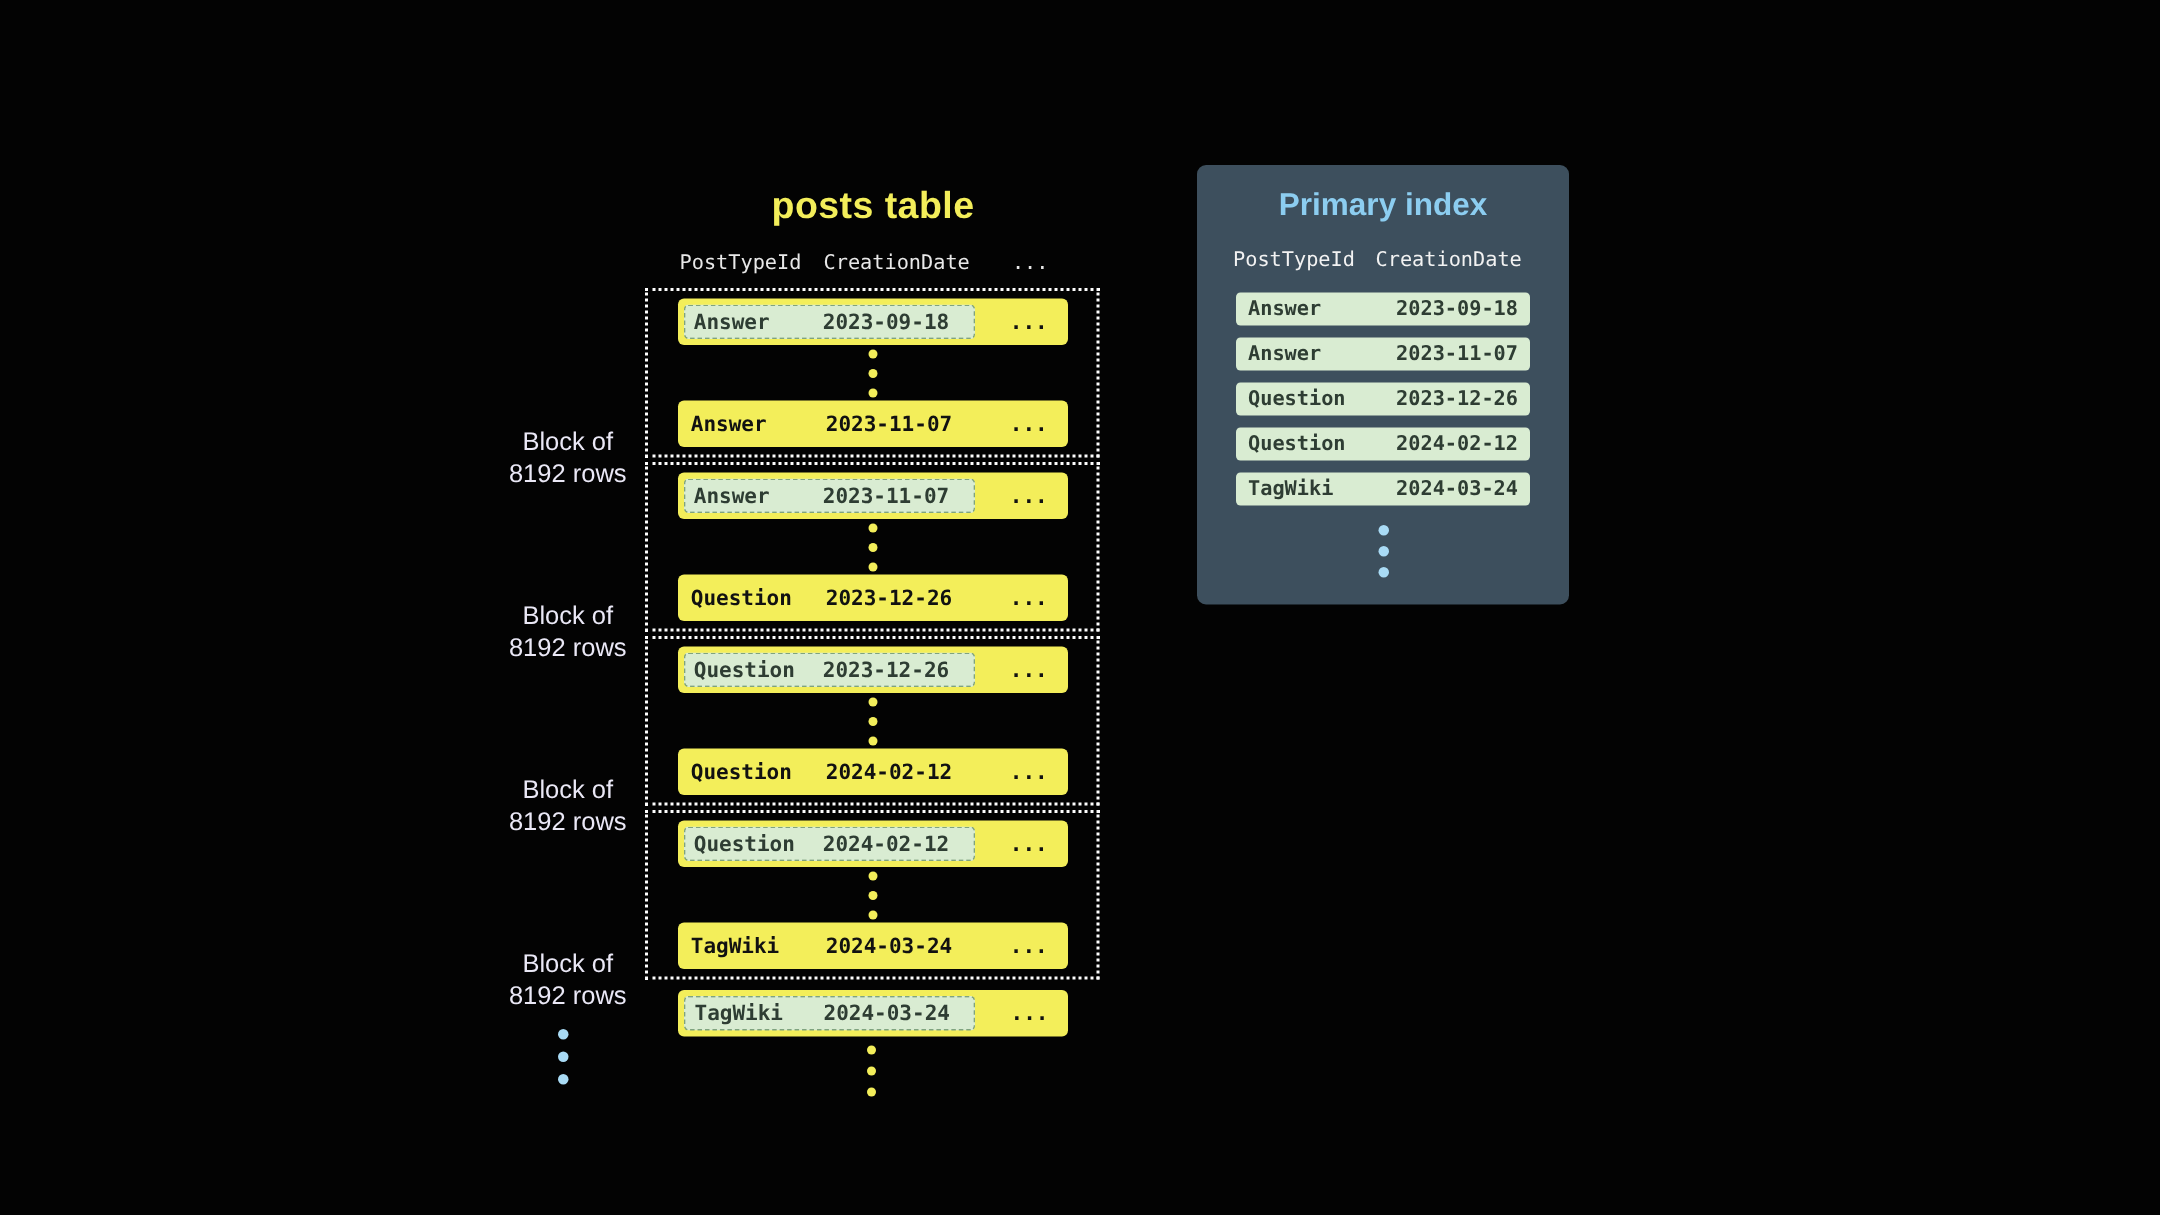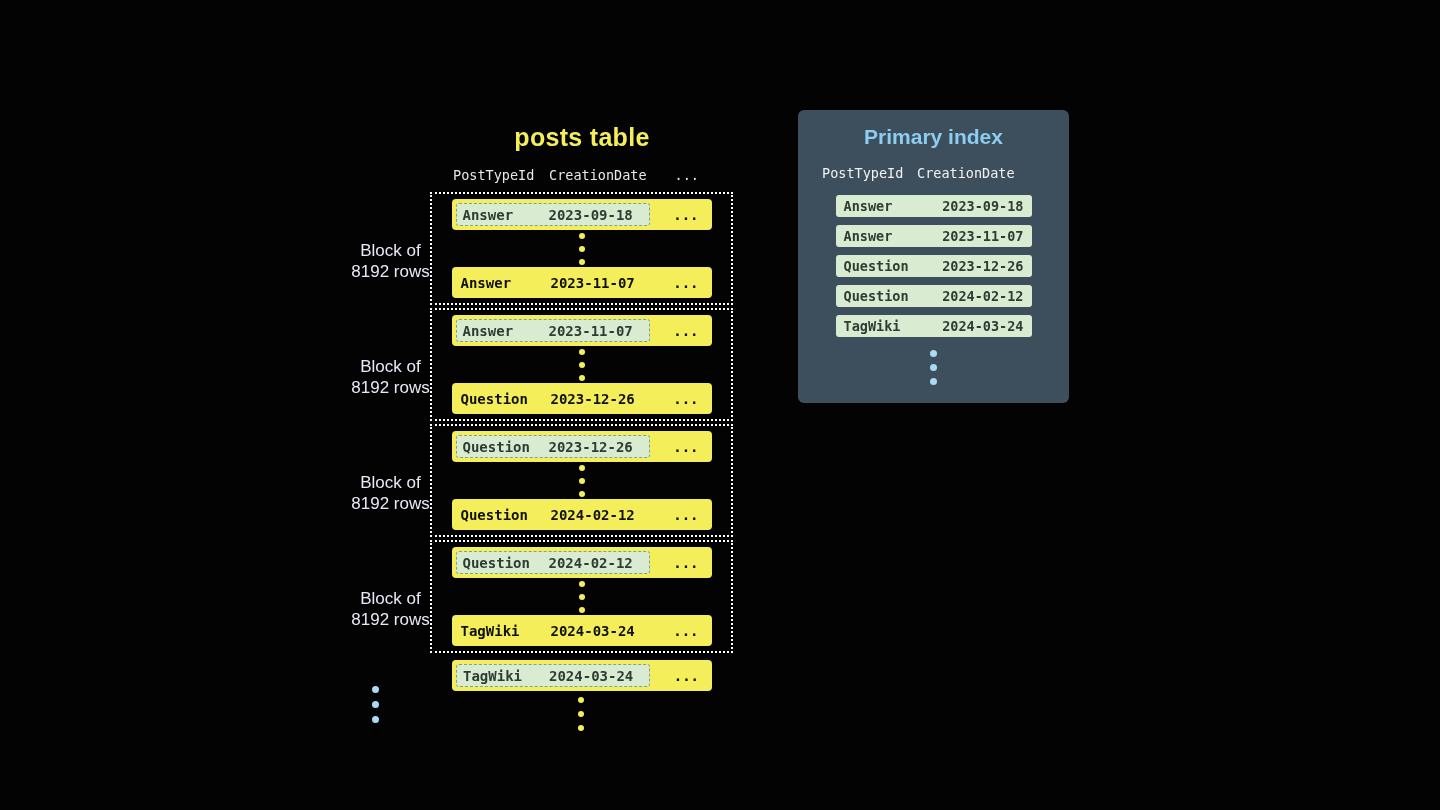--- a/index.html
+++ b/index.html
@@ -52,33 +52,33 @@
   }
   .mintbox .type { width:86px; }
 
   .vdots { display:flex; flex-direction:column; gap:6px; align-items:center; width:fit-content; }
   .vdots span { width:6px; height:6px; border-radius:50%; display:block; }
   .ydots span { background:#f3ee5a; }
   .bdots span { background:#a9dbf5; width:7px; height:7px; }
   .mid-dots { gap:7px; }
 
   .block-label {
-    position:absolute; left:328px; width:125px; text-align:center;
-    color:#eae8f6; font-size:17px; line-height:21px; font-weight:400;
+    position:absolute; left:316px; width:125px; text-align:center;
+    color:#eae8f6; font-size:17px; line-height:21px; font-weight:400;margin-top:44px;
   }
 
   .left-dots { position:absolute; left:372px; top:686px; }
   .left-dots.vdots { gap:8px; }
 
   .trailing-row { position:absolute; left:452px; top:660px; }
   .trailing-dots { position:absolute; left:578px; top:697px; gap:8px; }
 
   
   .panel {
-    position:absolute; left:798px; top:110px; width:271px; height:293px;
+    position:absolute; left:798px; top:110px; width:248px; height:293px;
     background:#3d4f5d; border-radius:6px;
   }
   .panel-title {
     margin-top:15px; text-align:center;
     color:#8ccdf0; font-size:21px; font-weight:600;
   }
   .panel-headers {
     margin:16px 0 0 24px; display:flex;
     font-family:"DejaVu Sans Mono", monospace; font-size:13.5px; color:#f2f2f2;
   }

